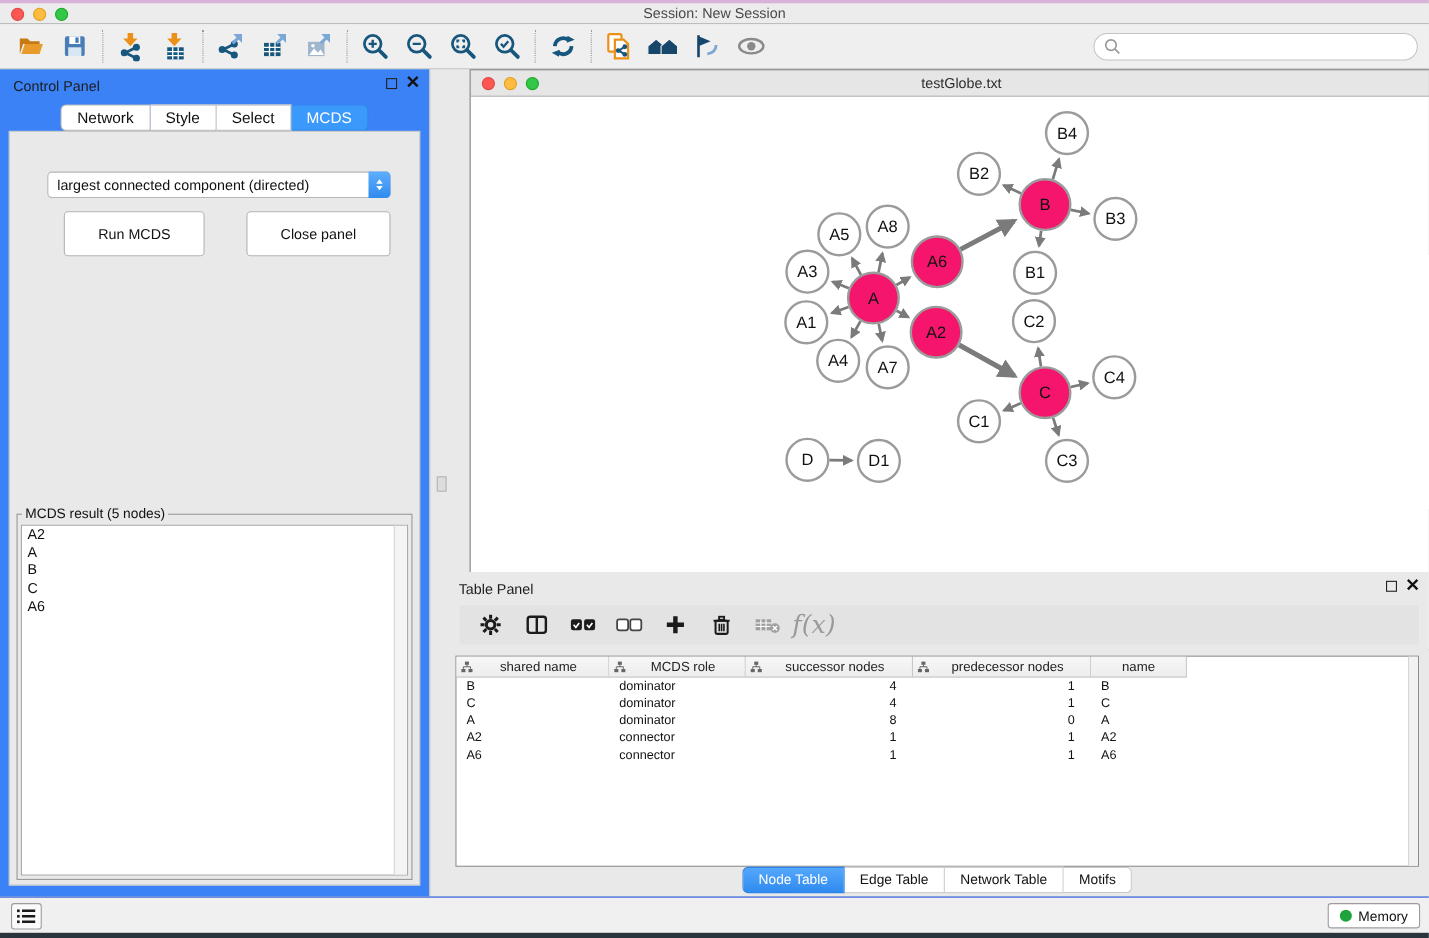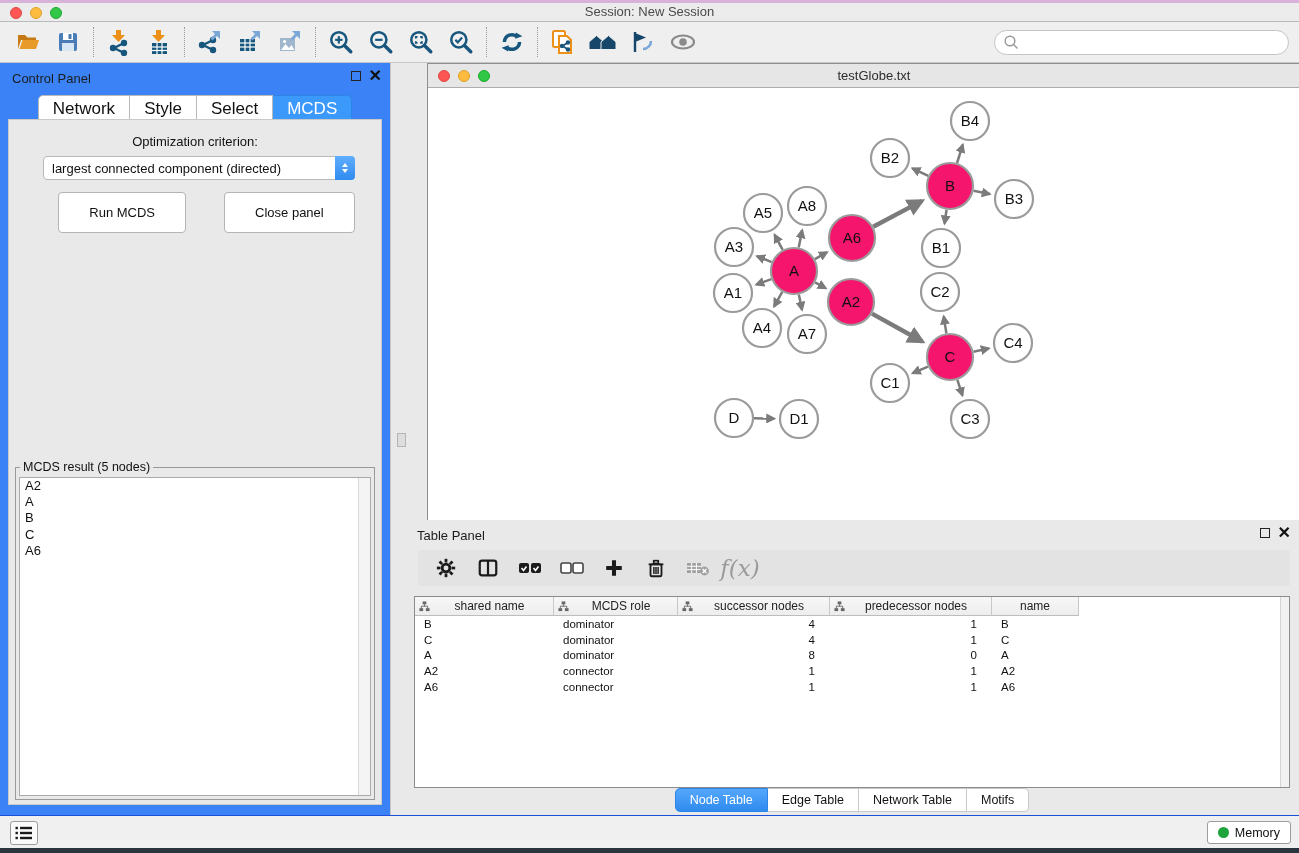--- a/index.html
+++ b/index.html
@@ -25,21 +25,21 @@
   .search-field { position:absolute; right:10px; top:8px; width:295px; height:25px; background:#fff;
     border:1px solid #C4C4C4; border-radius:13px; display:flex; align-items:center; padding-left:8px; }
 
   
   .control-panel { left:0; top:63px; width:391px; height:752px; background:#3b82f6; border-right:1px solid #C6C6C6; }
   .panel-title { position:absolute; left:12px; top:8px; font-size:13px; color:#1c1c1c; }
   .panel-icons { position:absolute; right:8px; top:7px; display:flex; gap:8px; align-items:center; }
   .float-icon { width:10px; height:10px; border:1.6px solid #222; }
   .close-icon { font-size:16px; font-weight:bold; color:#111; line-height:12px; }
   .cp-tabs { position:absolute; left:0; right:0; top:32px; display:flex; justify-content:center; }
-  .cp-tab { font-size:17px; padding:3px 14px; background:#fff; border:1px solid #B9B9B9; border-left:none; color:#111; }
+  .cp-tab { font-size:14px; padding:3px 14px; background:#fff; border:1px solid #B9B9B9; border-left:none; color:#111; }
   .cp-tab:first-child { border-left:1px solid #B9B9B9; border-radius:5px 0 0 5px; }
   .cp-tab:last-child { border-radius:0 5px 5px 0; }
   .cp-tab.active { background:#3B99FC; border-color:#2E85E8; color:#fff; }
   .cp-body { position:absolute; left:8px; right:8px; top:56px; bottom:10px; border:1px solid #C9C9C9; background:#E9E9E9; }
   .opt-label { position:absolute; left:0; right:0; top:14px; text-align:center; font-size:13px; color:#111; }
   .dropdown { position:absolute; left:34px; right:26px; top:36px; height:24px; background:#fff;
     border:1px solid #B8B8B8; border-radius:4px; display:flex; align-items:center; }
   .dropdown-text { flex:1; font-size:13px; color:#111; padding-left:8px; white-space:nowrap; }
   .dropdown-stepper { width:20px; height:24px; margin-right:-1px; background:linear-gradient(#5FAEFD,#2F8BEF);
     border-radius:0 4px 4px 0; display:flex; flex-direction:column; align-items:center; justify-content:center; gap:2px; }
@@ -273,21 +273,20 @@
     <span class="float-icon"></span>
     <span class="close-icon">✕</span>
   </div>
   <div class="cp-tabs">
     <div class="cp-tab">Network</div>
     <div class="cp-tab">Style</div>
     <div class="cp-tab">Select</div>
     <div class="cp-tab active">MCDS</div>
   </div>
   <div class="cp-body">
-    <div class="opt-label">Optimization criterion:</div>
     <div class="dropdown">
       <span class="dropdown-text">largest connected component (directed)</span>
       <span class="dropdown-stepper">
         <span class="chev-up"></span>
           <span class="chev-down"></span>
       </span>
     </div>
     <div class="cp-buttons">
       <button class="mac-btn">Run MCDS</button>
       <button class="mac-btn">Close panel</button>

